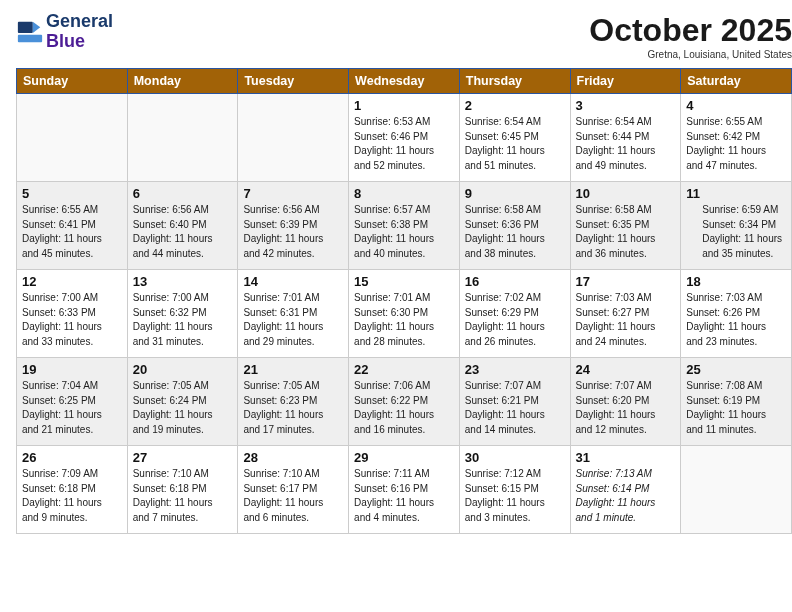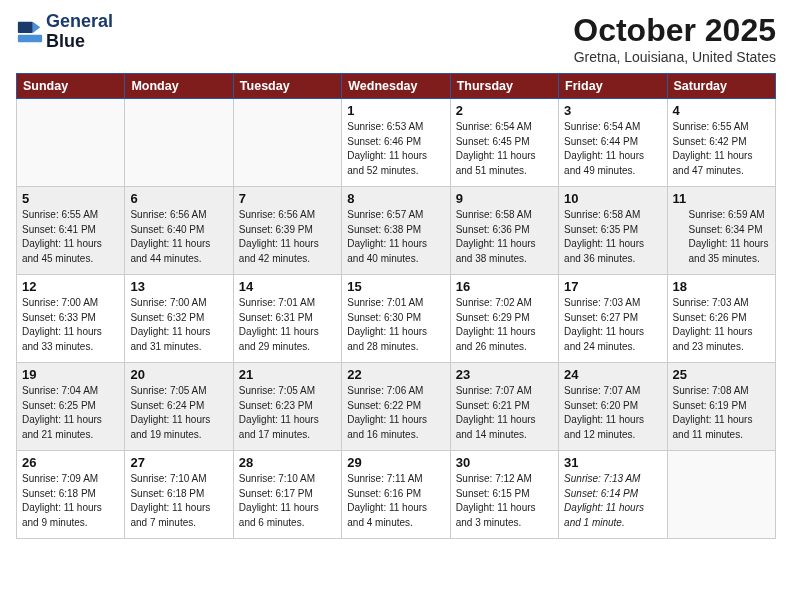--- a/index.html
+++ b/index.html
@@ -6,21 +6,21 @@
     body {
       width: 792px;
       height: 612px;
       font-family: Arial, sans-serif;
       background: #fff;
       overflow: hidden;
     }
     .page {
       width: 792px;
       height: 612px;
-      padding: 12px 16px 8px 16px;
+      padding: 12px 0 8px 16px;
       display: flex;
       flex-direction: column;
     }
     .header {
       display: flex;
       align-items: flex-start;
       justify-content: space-between;
       margin-bottom: 8px;
     }
     .logo {
@@ -40,30 +40,30 @@
     }
     .title-area {
       text-align: right;
     }
     .month-title {
       font-size: 32px;
       font-weight: bold;
       color: #1a1a1a;
     }
     .location {
-      font-size: 14px;
+      font-size: 10px;
       color: #333;
     }
     table {
       width: 100%;
       border-collapse: collapse;
       table-layout: fixed;
     }
     thead tr th {
-      background-color: #7f1d1d;
+      background-color: #a16207;
       color: #fff;
       text-align: left;
       padding: 5px 6px;
       font-size: 12.5px;
       font-weight: bold;
       border: 1px solid #2a55a0;
     }
     tbody tr td {
       vertical-align: top;
       border: 1px solid #ccc;
@@ -103,21 +103,21 @@
 <div class="page">
   <div class="header">
     <div class="logo">
       <svg class="logo-icon" viewBox="0 0 30 30">
         <rect x="2" y="4" width="16" height="12" rx="1" fill="#1a3a6b"></rect>
         <polygon points="18,4 26,10 18,16" fill="#4a90d9"></polygon>
         <rect x="2" y="18" width="26" height="8" rx="1" fill="#4a90d9"></rect>
       </svg>
       <div class="logo-text">
         <div>General</div>
-        <div style="color:#0f172a">Blue</div>
+        <div style="color:#4c1d95">Blue</div>
       </div>
     </div>
     <div class="title-area">
       <div class="month-title">October 2025</div>
       <div class="location">Gretna, Louisiana, United States</div>
     </div>
   </div>
 
   <table>
     <thead>

